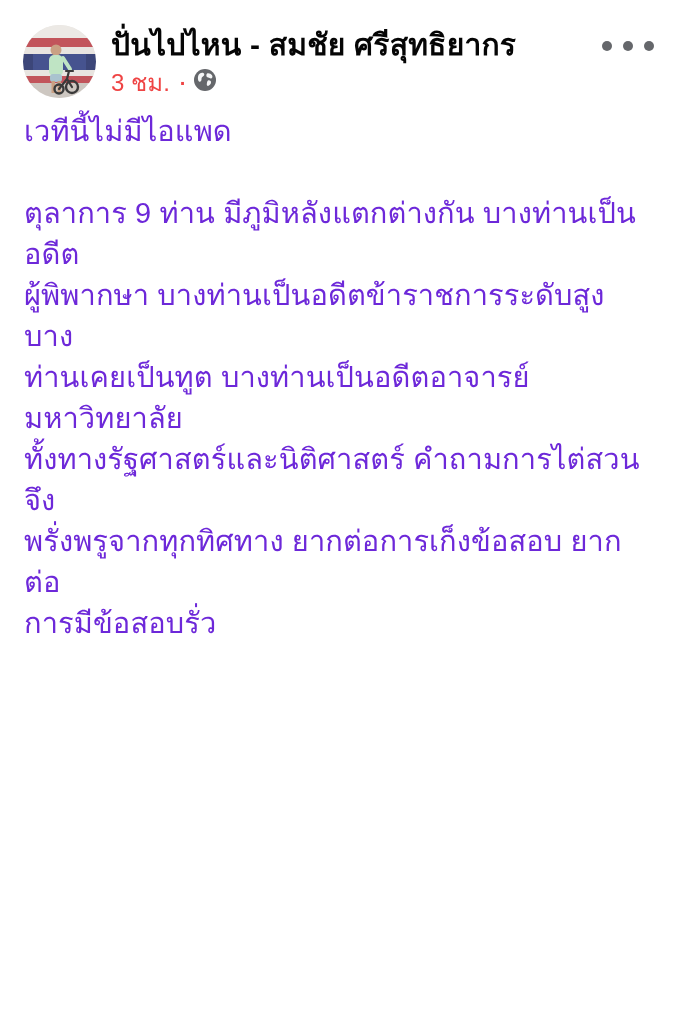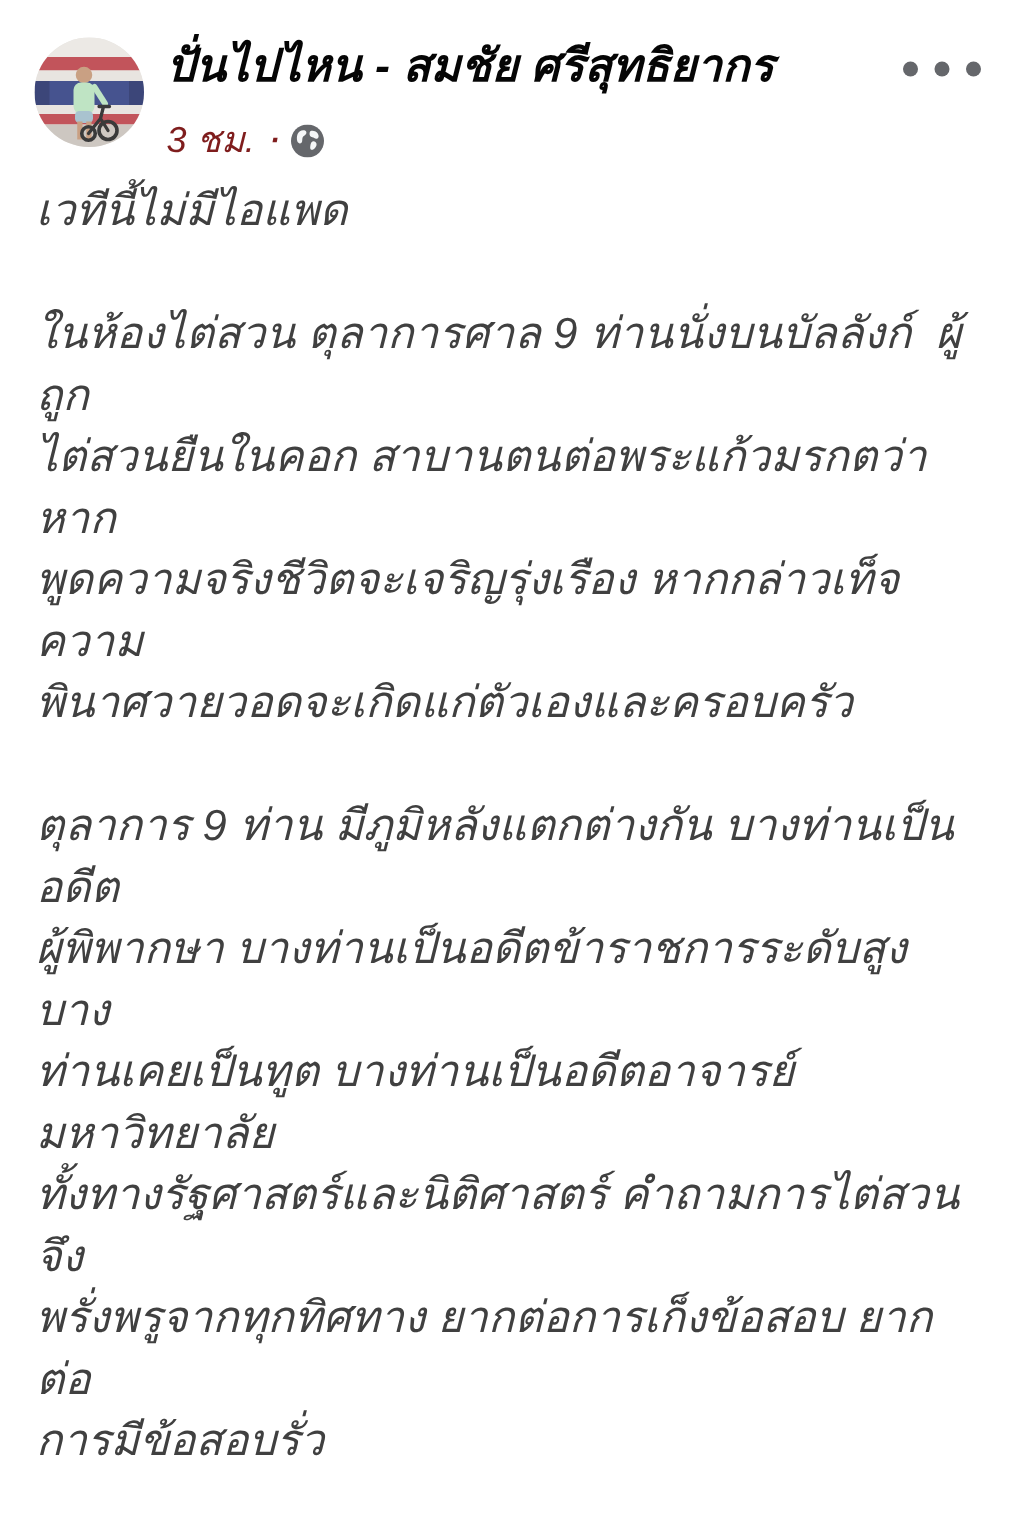--- a/index.html
+++ b/index.html
@@ -11,21 +11,20 @@
     height: 1024px;
     overflow: hidden;
   }
   .post { width: 680px; }
 
   
   .post-header {
     display: flex;
     align-items: flex-start;
     padding: 25px 20px 0 23px;
-    font-style: italic;
   }
   .avatar {
     width: 73px;
     height: 73px;
     border-radius: 50%;
     overflow: hidden;
     flex: 0 0 auto;
     background: #e9e6e2;
   }
   .avatar svg { display: block; width: 100%; height: 100%; filter: blur(0.5px); }
@@ -33,23 +32,23 @@
   .page-name {
     font-size: 30px;
     font-weight: 700;
     line-height: 38px;
     color: #050505;
     letter-spacing: 0.2px;
     white-space: nowrap;
   }
   .meta-row {
     display: flex;
-    align-items: center;
-    margin-top: 16px;
-    color: #7f1d1d;
+    align-items: flex-start;
+    margin-top: 5px;
+    color: #ef4444;
     font-size: 24px;
     line-height: 28px;
   }
   .meta-sep { margin: 0 8px 0 10px; font-weight: 700; font-size: 20px; }
   .globe { display: inline-block; width: 22px; height: 22px; }
   .globe svg { display: block; width: 100%; height: 100%; }
 
   .menu-button {
     margin-left: auto;
     margin-top: 10px;
@@ -69,25 +68,24 @@
   }
 
   
   .post-body {
     padding: 0 24px;
     margin-top: 13px;
   }
   .post-paragraph {
     font-size: 29px;
     line-height: 41px;
-    color: #404040;
+    color: #6d28d9;
     white-space: pre-wrap;
     margin: 0 0 41px 0;
     letter-spacing: 0.1px;
-    font-style: italic;
   }
   .post-paragraph:last-child { margin-bottom: 0; }
 </style>
 </head>
 <body>
 
 <div class="post">
 
   <div class="post-header">
 
@@ -137,24 +135,20 @@
       <span class="dots">
         <i></i>
           <i></i>
           <i></i>
       </span>
     </button>
   </div>
 
   <div class="post-body">
       <p class="post-paragraph">เวทีนี้ไม่มีไอแพด</p>
-      <p class="post-paragraph">ในห้องไต่สวน ตุลาการศาล 9 ท่านนั่งบนบัลลังก์  ผู้ถูก
-ไต่สวนยืนในคอก สาบานตนต่อพระแก้วมรกตว่าหาก
-พูดความจริงชีวิตจะเจริญรุ่งเรือง หากกล่าวเท็จความ
-พินาศวายวอดจะเกิดแก่ตัวเองและครอบครัว</p>
       <p class="post-paragraph">ตุลาการ 9 ท่าน มีภูมิหลังแตกต่างกัน บางท่านเป็นอดีต
 ผู้พิพากษา บางท่านเป็นอดีตข้าราชการระดับสูง  บาง
 ท่านเคยเป็นทูต บางท่านเป็นอดีตอาจารย์มหาวิทยาลัย
 ทั้งทางรัฐศาสตร์และนิติศาสตร์ คำถามการไต่สวนจึง
 พรั่งพรูจากทุกทิศทาง ยากต่อการเก็งข้อสอบ ยากต่อ
 การมีข้อสอบรั่ว</p>
     </div>
 
 </div>
 

